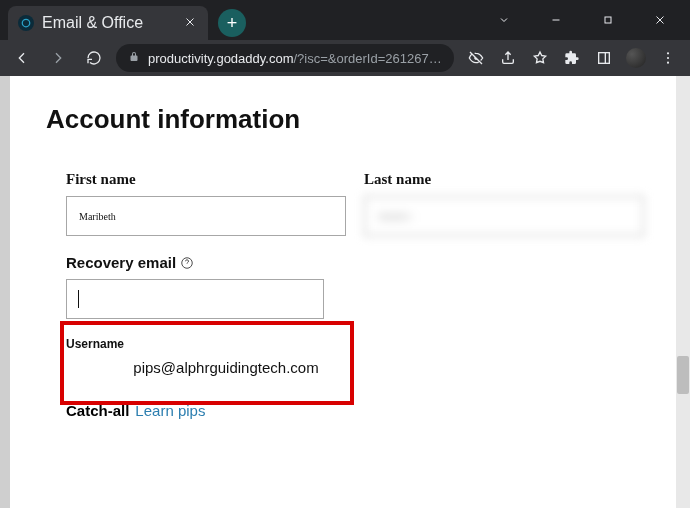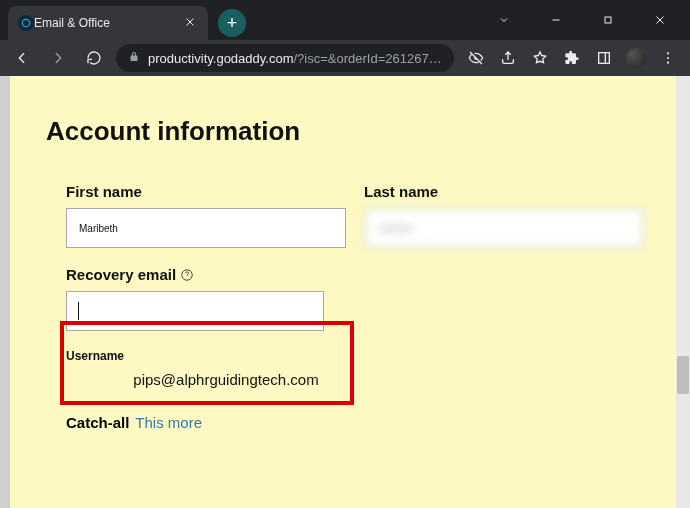--- a/index.html
+++ b/index.html
@@ -21,21 +21,22 @@
     .tab-strip { display: flex; align-items: center; padding-left: 8px; height: 40px; }
     .tab {
       background: #35363a;
       color: #e8eaed;
       height: 34px;
       min-width: 200px;
       border-radius: 8px 8px 0 0;
       display: flex;
       align-items: center;
       padding: 0 10px;
-      font-size: 12px;
+      font-size: 16px;
+      gap: 8px;
       margin-top: 6px;
     }
     .favicon {
       width: 16px; height: 16px;
       border-radius: 50%;
       background: #0b2b3a;
       display: flex; align-items: center; justify-content: center;
     }
     .favicon svg { width: 10px; height: 10px; }
     .tab-title { flex: 1; white-space: nowrap; overflow: hidden; text-overflow: ellipsis; }
@@ -75,23 +76,23 @@
     .right-icons { display: flex; gap: 4px; }
     .right-icons .nav-btn { width: 28px; }
     .avatar { width: 20px; height: 20px; border-radius: 50%; background: radial-gradient(circle at 30% 30%, #555, #222); }
     .content-outer {
       background: #cfcfcf;
       height: calc(508px - 76px);
       padding: 0 10px 0 10px;
       position: relative;
     }
     .content {
-      background: #fef9c3;
+      background: #ffffff;
       height: 100%;
-      padding: 40px 36px 0 36px;
+      padding: 28px 36px 0 36px;
       overflow: hidden;
       position: relative;
     }
     .vscroll-track {
       position: absolute; right: 0; top: 0; width: 14px; height: 100%;
       background: #e8e8e8;
     }
     .vscroll-thumb {
       position: absolute; right: 1px; width: 12px; height: 38px; top: 280px;
       background: #bdbdbd; border-radius: 2px;
@@ -114,21 +115,21 @@
       left: 50px; top: 245px; width: 294px; height: 84px;
       pointer-events: none;
     }
     .info-block { margin-top: 18px; padding-left: 20px; }
     .info-label { font-size: 12px; font-weight: 700; color: #111; margin-bottom: 6px; display: flex; align-items: center; gap: 4px;}
     .info-value { font-size: 15px; color: #111; line-height: 1.5; max-width: 320px; text-align: center; }
     .help-circle { width: 14px; height: 14px; display: inline-flex; align-items: center; justify-content: center; }
     .help-circle svg { width: 14px; height: 14px; }
     .learn-link { color: #2d7fb0; font-weight: 400; cursor: pointer; margin-left: 4px; }
     .catchall-row { display: flex; align-items: baseline; gap: 2px; font-size: 15px; font-weight: 700; margin-top: 22px; padding-left: 20px;}
-    .fields-indent { padding-left: 20px; }
+    .fields-indent { padding-left: 20px; font-family: Liberation Serif, serif; }
     .recovery-wrap { padding-left: 20px; margin-top: 18px; padding-right: 0; width: 278px;}
     .cursor-bar { display: inline-block; width: 1px; height: 18px; background: #111; vertical-align: middle;}
   </style>
 </head>
 <body>
 
 <div class="titlebar">
   <div class="tab-strip">
     <div class="tab">
       <span class="favicon">
@@ -267,21 +268,21 @@
     </div>
 
     <div class="info-block">
       <div class="info-label">Username</div>
       <div class="info-value">pips@alphrguidingtech.com</div>
     </div>
 
 
     <div class="catchall-row">
       <span>Catch-all</span>
-      <span class="learn-link">This more</span>
+      <span class="learn-link">Learn pips</span>
     </div>
 
     <div class="highlight-box"></div>
   </div>
   <div class="vscroll-track">
     <div class="vscroll-thumb"></div>
   </div>
 </div>
 
 </body></html>

